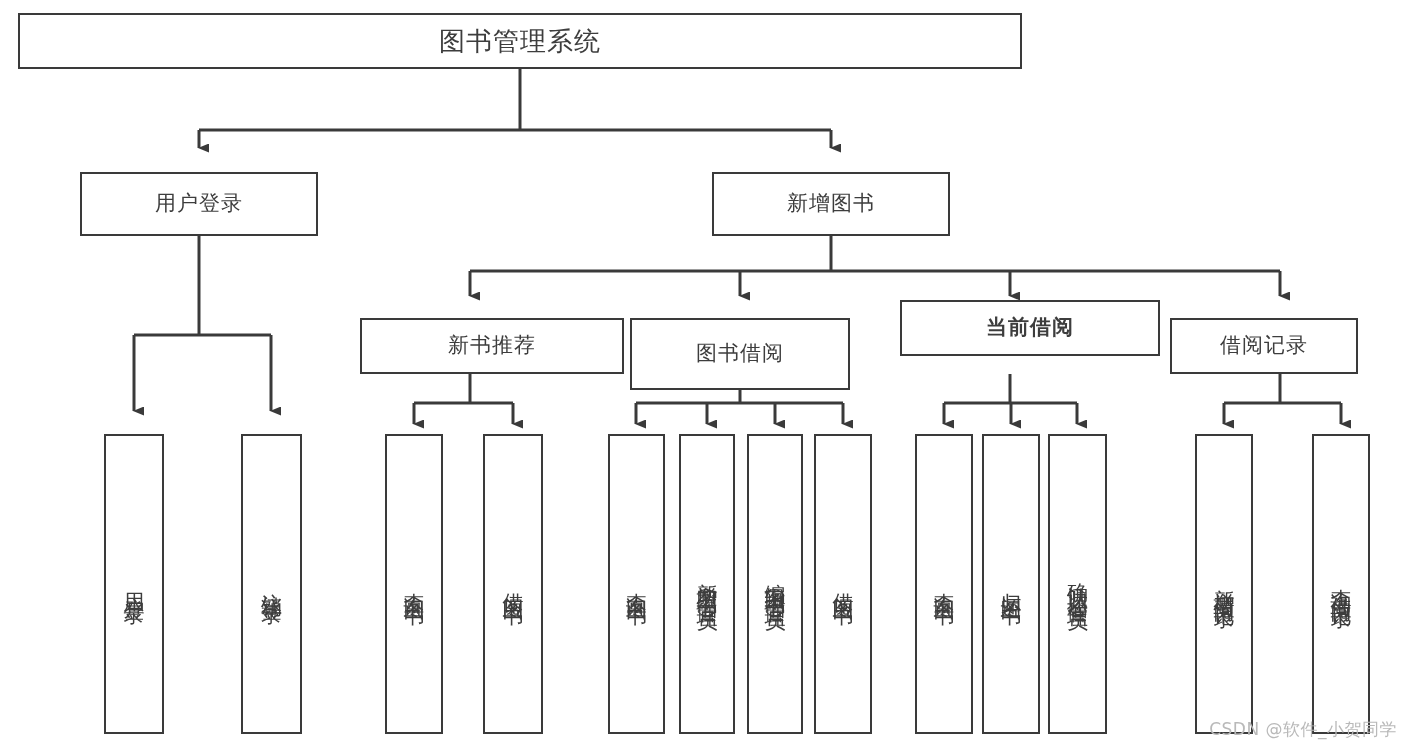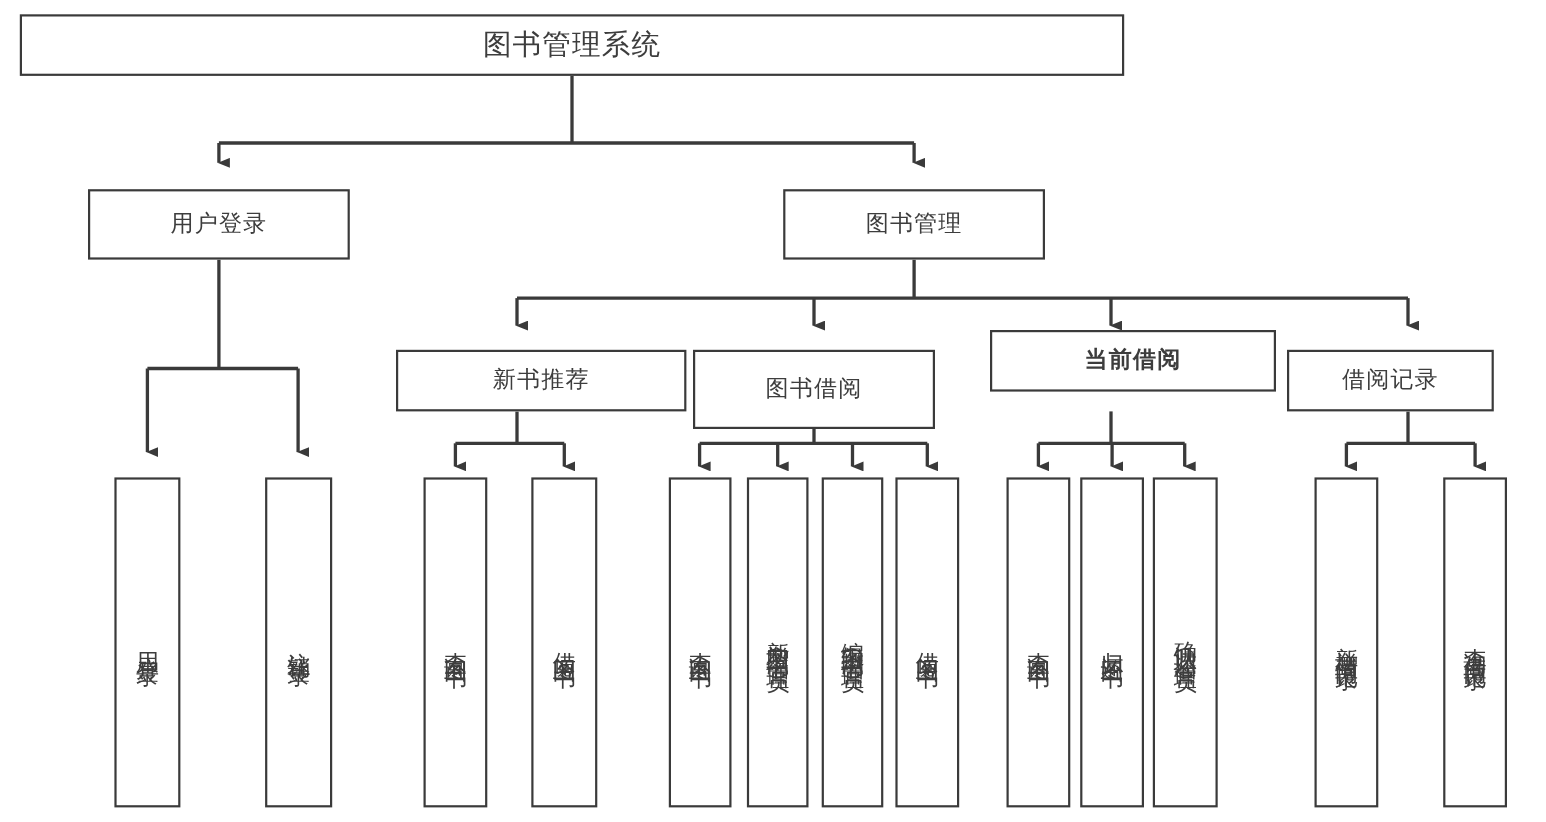--- a/index.html
+++ b/index.html
@@ -129,21 +129,21 @@
   </svg>
 
   <div class="node node-h node-root" style="left: 18px; top: 13px; width: 1004px; height: 56px;">
     <span>图书管理系统</span>
   </div>
 
   <div class="node node-h" style="left: 80px; top: 172px; width: 238px; height: 64px;">
     <span>用户登录</span>
   </div>
   <div class="node node-h" style="left: 712px; top: 172px; width: 238px; height: 64px;">
-    <span>图书管理</span>
+    <span>新增图书</span>
   </div>
 
   <div class="node node-h" style="left: 360px; top: 318px; width: 264px; height: 56px;">
     <span>新书推荐</span>
   </div>
   <div class="node node-h" style="left: 630px; top: 318px; width: 220px; height: 72px;">
     <span>图书借阅</span>
   </div>
   <div class="node node-h" style="left: 900px; top: 300px; width: 260px; height: 56px; font-weight: bold;">
     <span>当前借阅</span>
@@ -185,13 +185,14 @@
   <div class="node node-v" style="left: 1048px; top: 434px; width: 59px; height: 300px;">
     <span class="vlabel">确认归还（管理员）</span>
   </div>
   <div class="node node-v" style="left: 1195px; top: 434px; width: 58px; height: 300px;">
     <span class="vlabel">新增借阅记录</span>
   </div>
   <div class="node node-v" style="left: 1312px; top: 434px; width: 58px; height: 300px;">
     <span class="vlabel">查询借阅记录</span>
   </div>
 
+  <div class="watermark">CSDN @软件_小贺同学</div>
 </div>
 
 </body></html>

